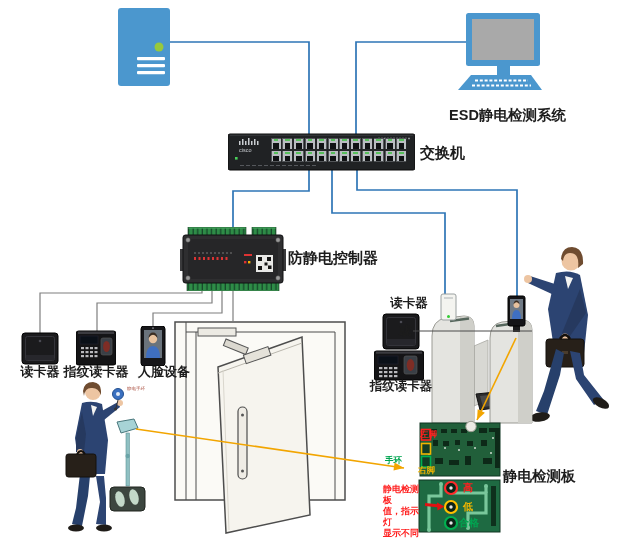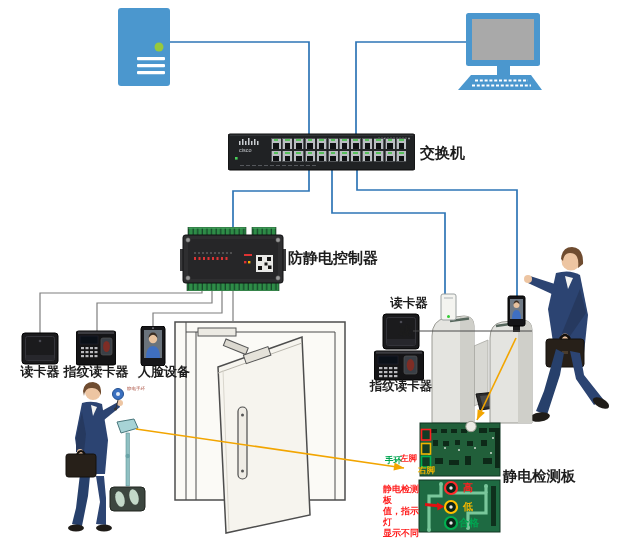--- a/index.html
+++ b/index.html
@@ -70,20 +70,21 @@
   </svg>
 
   <svg class="abs z3" style="left:458px;top:12px" width="86" height="80" viewBox="0 0 86 80">
     <rect x="8" y="1" width="74" height="53" rx="2.5" fill="#4b97ce"></rect>
     <rect x="14" y="7" width="62" height="41" fill="#a9a9a9"></rect>
     <rect x="39" y="54" width="13" height="9" fill="#4b97ce"></rect>
     <polygon points="0,78 13,63 73,63 84,78" fill="#4b97ce"></polygon>
     <line x1="17" y1="68.5" x2="70" y2="68.5" stroke="#ffffff" stroke-width="2.2" stroke-dasharray="3,1.8"></line>
     <line x1="14" y1="73.5" x2="73" y2="73.5" stroke="#ffffff" stroke-width="2.2" stroke-dasharray="3,1.8"></line>
   </svg>
+  <div class="lbl f14 ctr" style="left:440px;top:107px;width:135px;">ESD静电检测系统</div>
 
   <svg class="abs z3" style="left:228px;top:133px" width="187" height="38" viewBox="0 0 187 38">
     <defs>
       <g id="pcol">
         <rect x="0" y="0" width="10" height="11" fill="#b9bdc1" stroke="#27292b" stroke-width="0.7"></rect>
         <rect x="2.3" y="5" width="5.4" height="5.5" fill="#101214"></rect>
         <rect x="2.6" y="1" width="4.6" height="2.2" fill="#57c05b"></rect>
         <rect x="0" y="12.5" width="10" height="11" fill="#b9bdc1" stroke="#27292b" stroke-width="0.7"></rect>
         <rect x="2.3" y="17.5" width="5.4" height="5.5" fill="#101214"></rect>
         <rect x="2.6" y="13.5" width="4.6" height="2.2" fill="#57c05b"></rect>
@@ -369,21 +370,21 @@
       <circle cx="68" cy="90" r="1.7" fill="#e8e8e8"></circle>
       <circle cx="68" cy="109" r="6" fill="#0c2417" stroke="#ffc000" stroke-width="2.2"></circle>
       <circle cx="68" cy="109" r="1.7" fill="#e8e8e8"></circle>
       <circle cx="68" cy="125" r="6" fill="#0c2417" stroke="#00b050" stroke-width="2.2"></circle>
       <circle cx="68" cy="125" r="1.7" fill="#e8e8e8"></circle>
       <line x1="42" y1="106.5" x2="57" y2="108" stroke="#e11111" stroke-width="2.8"></line>
       <polygon points="61.5,108.5 54,104.5 54.5,112.5" fill="#e11111"></polygon>
     </g>
   </svg>
 
-  <div class="lbl ch red" style="left:393px;top:430px;margin-top:24px;">左脚</div>
+  <div class="lbl ch red" style="left:413px;top:430px;">左脚</div>
   <div class="lbl ch yel" style="left:411px;top:443px;margin-top:23px;">右脚</div>
   <div class="lbl ch grn" style="left:378px;top:456px;text-align:right;">手环</div>
   <div class="lbl ind red" style="left:463px;top:482px;">高</div>
   <div class="lbl ind yel" style="left:463px;top:501px;">低</div>
   <div class="lbl ind grn" style="left:459px;top:517px;">合格</div>
   <div class="lbl note" style="left:383px;top:484px;width:42px;">
     <div>静电检测板</div>
     <div>值，指示灯</div>
     <div>显示不同的</div>
 

